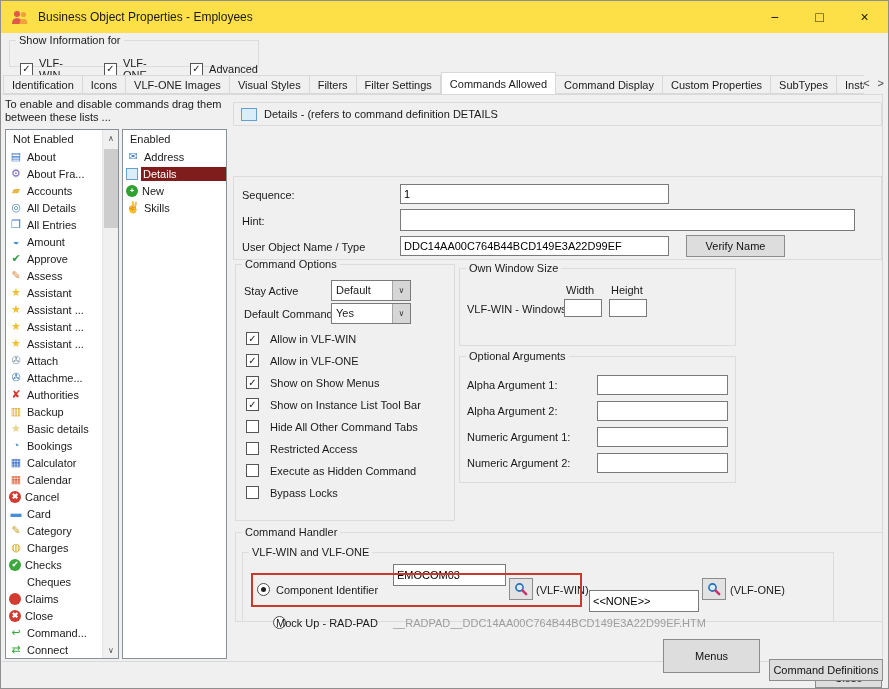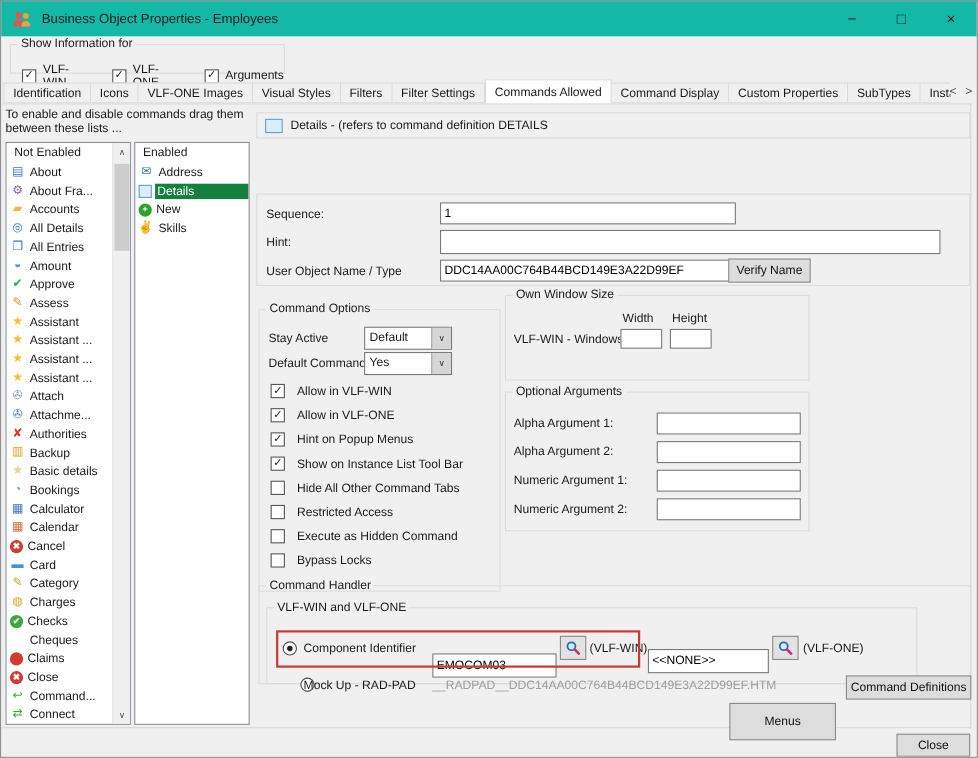--- a/index.html
+++ b/index.html
@@ -1,19 +1,19 @@
 <!DOCTYPE html>
 <html><head>
 <meta charset="utf-8">
 <style>
   * { box-sizing: border-box; margin: 0; padding: 0; font-family: "Liberation Sans", sans-serif; }
   body { background: #cfcfcf; }
   .window { position: relative; width: 889px; height: 689px; background: #f0f0f0;
             border: 1px solid #8f8f8f; overflow: hidden; font-size: 11px; color: #1a1a1a; }
-  .titlebar { position: absolute; left: 0; top: 0; width: 100%; height: 32px; background: #14b8a6;
+  .titlebar { position: absolute; left: 0; top: 0; width: 100%; height: 32px; background: #fde047;
               display: flex; align-items: center; padding-left: 10px; }
   .t-icon { margin-right: 9px; flex: none; }
   .title-text { font-size: 12px; }
   .tb-btns { position: absolute; right: 1px; top: 0; height: 31px; display: flex; }
   .tb-btn { width: 45px; height: 31px; display: flex; align-items: center; justify-content: center;
             font-size: 14px; color: #1a1a1a; }
   fieldset { position: absolute; border: 1px solid #dcdcdc; min-inline-size: 0; }
   legend { font-size: 11px; margin-left: 6px; padding: 0 3px; }
   .abs { position: absolute; }
   .lbl { position: absolute; white-space: nowrap; }
@@ -36,21 +36,21 @@
   .page { position: absolute; left: 1px; top: 93px; width: 881px; height: 568px; background: #f0f0f0;
           border-top: 1px solid #d9d9d9; border-right: 1px solid #d9d9d9; border-bottom: 1px solid #d9d9d9; }
   .hint { position: absolute; left: 3px; top: 3px; width: 235px; line-height: 13px; }
   
   .listbox { position: absolute; background: #fff; border: 1px solid #8a9099; overflow: hidden; }
   #not-enabled { left: 3px; top: 34px; width: 114px; height: 530px; padding-right: 17px; }
   #enabled { left: 120px; top: 34px; width: 105px; height: 530px; }
   .list-header { height: 18px; line-height: 18px; padding-left: 7px; white-space: nowrap; }
   .li-row { display: flex; align-items: center; gap: 3px; height: 17px; padding-left: 3px; }
   .li-label { white-space: nowrap; padding-left: 1px; }
-  .li-label.sel-label { flex: 1; background: #15803d; color: #fff; padding: 1px 0 1px 2px; }
+  .li-label.sel-label { flex: 1; background: #7f1d1d; color: #fff; padding: 1px 0 1px 2px; }
   .lic { display: inline-flex; width: 14px; height: 12px; align-items: center; justify-content: center;
          font-size: 11px; line-height: 1; flex: none; }
   .lic.badge { width: 12px; height: 12px; font-size: 8px; font-weight: bold; }
   .sb { position: absolute; right: 0; top: 0; width: 16px; height: 100%; background: #f0f0f0;
         border-left: 1px solid #e4e4e4; }
   .sb-btn { position: absolute; left: 0; width: 16px; height: 16px; display: flex; align-items: center;
             justify-content: center; font-size: 8px; color: #505050; }
   .sb-up { top: 0; } .sb-down { bottom: 0; }
   .sb-thumb { position: absolute; left: 1px; top: 19px; width: 14px; height: 79px; background: #cdcdcd; }
   
@@ -63,21 +63,21 @@
   .rd { display: inline-block; width: 13px; height: 13px; border: 1px solid #4d4d4d; border-radius: 50%;
         background: #fff; position: relative; flex: none; }
   .rd.sel::after { content: ""; position: absolute; left: 3px; top: 3px; width: 5px; height: 5px;
                    border-radius: 50%; background: #222; }
   .fieldsbox { position: absolute; left: 231px; top: 81px; width: 649px; height: 84px; border: 1px solid #dcdcdc; }
   input { border: 1px solid #7a7a7a; background: #fff; font-size: 11px; padding: 0 3px;
           font-family: "Liberation Sans", sans-serif; }
   .btn { position: absolute; background: #ddd; border: 1px solid #8c8c8c; display: flex;
          align-items: center; justify-content: center; font-size: 11px; color: #111; }
   
-  .gb-co { left: 233px; top: 180px; width: 220px; height: 263px; }
+  .gb-co { left: 233px; top: 163px; width: 220px; height: 263px; }
   .dd { position: absolute; width: 80px; height: 21px; border: 1px solid #7a7a7a; background: #fff; display: flex; }
   .dd-txt { flex: 1; padding: 3px 16px 0 4px; }
   .dd-arr { width: 18px; background: #d6d6d6; border-left: 1px solid #a6a6a6; display: flex;
             align-items: center; justify-content: center; font-size: 8px; color: #333; }
   #co-checks { position: absolute; left: 10px; top: 62px; display: flex; flex-direction: column; gap: 9px; }
   #co-checks .cbw { gap: 11px; }
   
   .gb-ow { left: 457px; top: 167px; width: 277px; height: 84px; }
   .gb-oa { left: 457px; top: 255px; width: 277px; height: 133px; }
   #oa-rows { position: absolute; left: 0; top: 10px; right: 0; }
@@ -120,21 +120,21 @@
         <span class="cbw">
           <span class="cb">✓</span>
           <span class="cb-label">VLF-WIN</span>
         </span>
         <span class="cbw">
           <span class="cb">✓</span>
           <span class="cb-label">VLF-ONE</span>
         </span>
         <span class="cbw">
           <span class="cb">✓</span>
-          <span class="cb-label">Arguments</span>
+          <span class="cb-label">Advanced</span>
         </span>
       </div>
   </fieldset>
 
   <div class="tabstrip" id="tabstrip">
       <div class="tab">Identification</div>
       <div class="tab">Icons</div>
       <div class="tab">VLF-ONE Images</div>
       <div class="tab">Visual Styles</div>
       <div class="tab">Filters</div>
@@ -309,21 +309,21 @@
     </div>
 
 
     <div class="fieldsbox">
       <span class="lbl" style="left:8px;top:12px">Sequence:</span>
       <input class="abs" style="left: 166px; top: 7px; width: 269px; height: 20px;" value="1">
       <span class="lbl" style="left:8px;top:38px">Hint:</span>
       <input class="abs" style="left: 166px; top: 32px; width: 455px; height: 22px;" value="">
       <span class="lbl" style="left:8px;top:64px">User Object Name / Type</span>
       <input class="abs" style="left: 166px; top: 59px; width: 269px; height: 20px;" value="DDC14AA00C764B44BCD149E3A22D99EF">
-      <div class="btn" style="left:428px;top:58px;width:75px;height:22px">Verify Name</div>
+      <div class="btn" style="left:452px;top:58px;width:99px;height:22px">Verify Name</div>
     </div>
 
     <fieldset class="gb-co">
       <legend>Command Options</legend>
       <span class="lbl" style="left:8px;top:15px">Stay Active</span>
       <div class="dd" style="left:95px;top:10px">
         <span class="dd-txt">Default</span>
         <span class="dd-arr">∨</span>
       </div>
       <span class="lbl" style="left:8px;top:38px">Default Command</span>
@@ -335,21 +335,21 @@
           <span class="cbw">
             <span class="cb">✓</span>
             <span class="cb-label">Allow in VLF-WIN</span>
           </span>
           <span class="cbw">
             <span class="cb">✓</span>
             <span class="cb-label">Allow in VLF-ONE</span>
           </span>
           <span class="cbw">
             <span class="cb">✓</span>
-            <span class="cb-label">Hint on Popup Menus</span>
+            <span class="cb-label">Show on Show Menus</span>
           </span>
           <span class="cbw">
             <span class="cb">✓</span>
             <span class="cb-label">Show on Instance List Tool Bar</span>
           </span>
           <span class="cbw">
             <span class="cb"></span>
             <span class="cb-label">Hide All Other Command Tabs</span>
           </span>
           <span class="cbw">
@@ -398,21 +398,21 @@
         </div>
     </fieldset>
 
     <fieldset class="gb-ch">
       <legend>Command Handler</legend>
       <fieldset class="gb-chi">
         <legend>VLF-WIN and VLF-ONE</legend>
         <div class="redrect"></div>
         <span class="rd sel abs" style="left:14px;top:25px"></span>
         <span class="lbl" style="left:33px;top:26px">Component Identifier</span>
-        <input class="abs" style="left: 150px; top: 36px; width: 113px; height: 22px;" value="EMOCOM03">
+        <input class="abs" style="left: 150px; top: 6px; width: 113px; height: 22px;" value="EMOCOM03">
         <div class="magbtn" style="left:266px;top:20px">
           <svg width="14" height="14" viewBox="0 0 14 14">
             <circle cx="5.5" cy="5.5" r="3.6" fill="#d9ecf7" stroke="#1f6fc0" stroke-width="1.6"></circle>
             <line x1="8.4" y1="8.4" x2="12.2" y2="12.2" stroke="#cc2f6a" stroke-width="2.4" stroke-linecap="round"></line>
           </svg>
         </div>
         <span class="lbl" style="left:293px;top:26px">(VLF-WIN)</span>
         <input class="abs" style="left: 346px; top: 20px; width: 110px; height: 22px; margin-top: 12px;" value="&lt;&lt;NONE&gt;&gt;">
         <div class="magbtn" style="left:459px;top:20px">
           <svg width="14" height="14" viewBox="0 0 14 14">
@@ -421,17 +421,17 @@
           </svg>
         </div>
         <span class="lbl" style="left:487px;top:26px">(VLF-ONE)</span>
         <span class="rd abs" style="left:14px;top:58px"></span>
         <span class="lbl" style="left:33px;top:59px">Mock Up - RAD-PAD</span>
         <span class="lbl gray" style="left:150px;top:59px">__RADPAD__DDC14AA00C764B44BCD149E3A22D99EF.HTM</span>
       </fieldset>
     </fieldset>
 
     <div class="btn footer-btn" style="left:661px;top:544px;width:97px;height:34px">Menus</div>
-    <div class="btn footer-btn" style="left:767px;top:519px;width:114px;height:22px">Command Definitions</div>
+    <div class="btn footer-btn" style="left:767px;top:564px;width:114px;height:22px">Command Definitions</div>
   </div>
 
   <div class="btn" style="left:814px;top:666px;width:67px;height:21px">Close</div>
 </div>
 
 </body></html>

